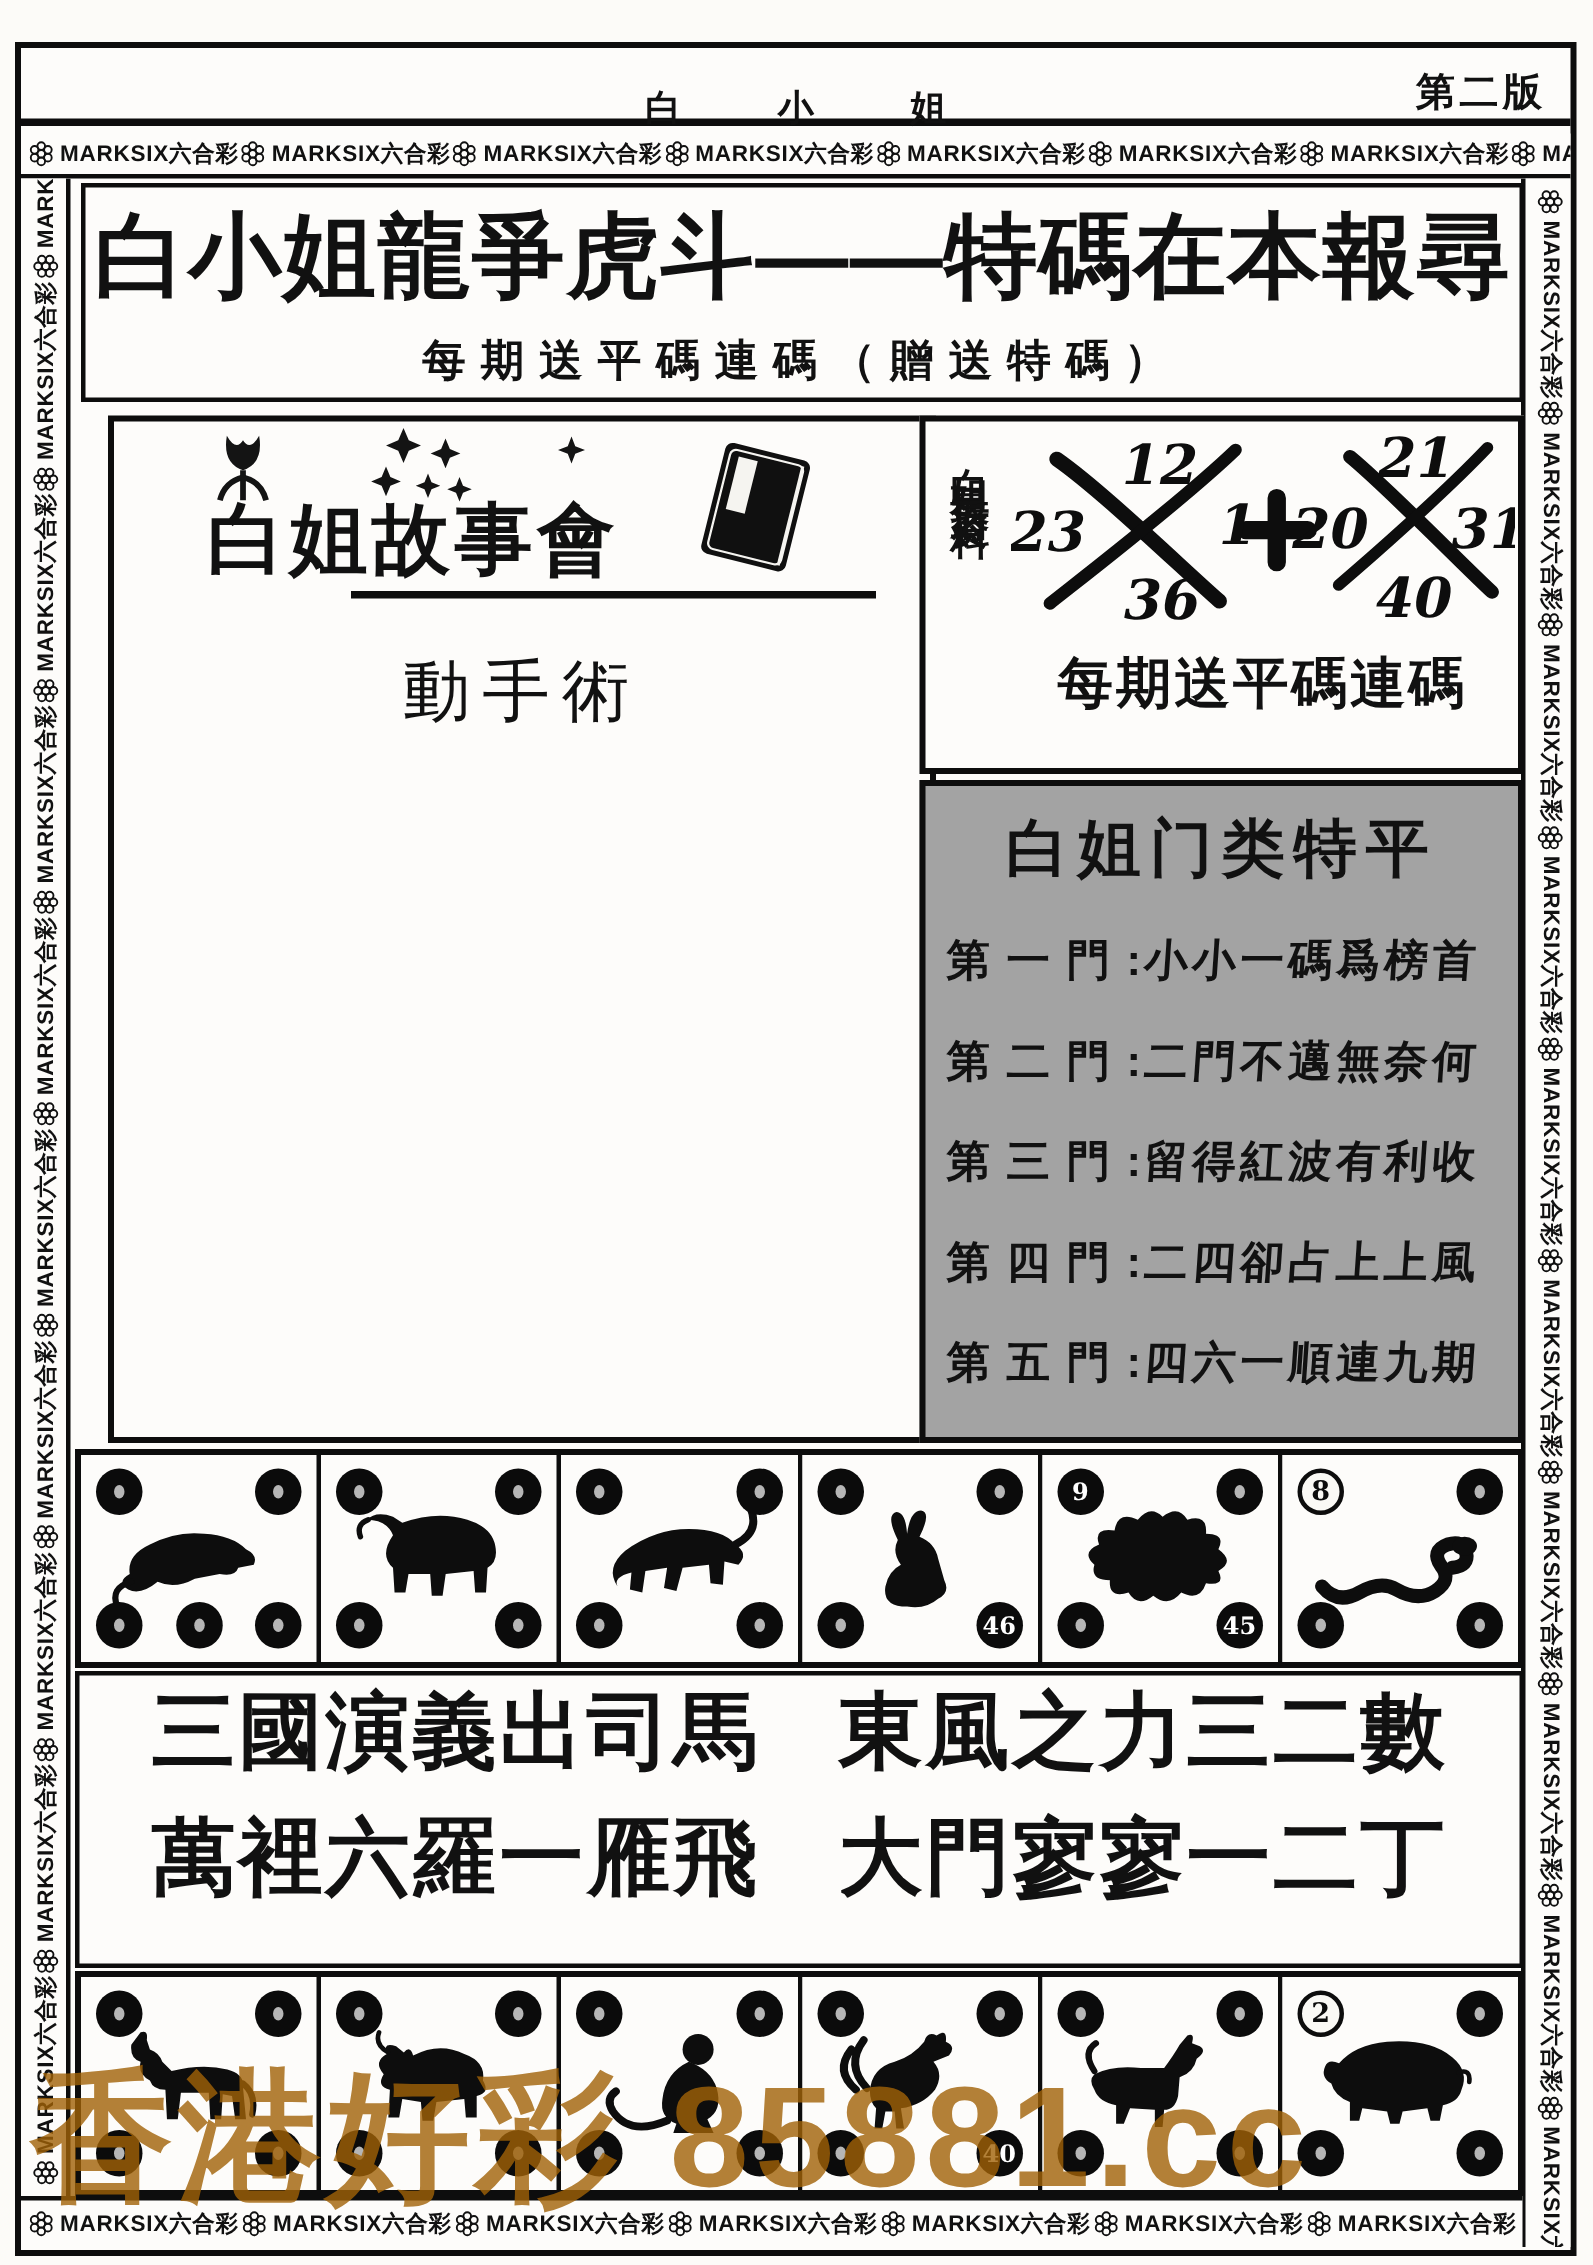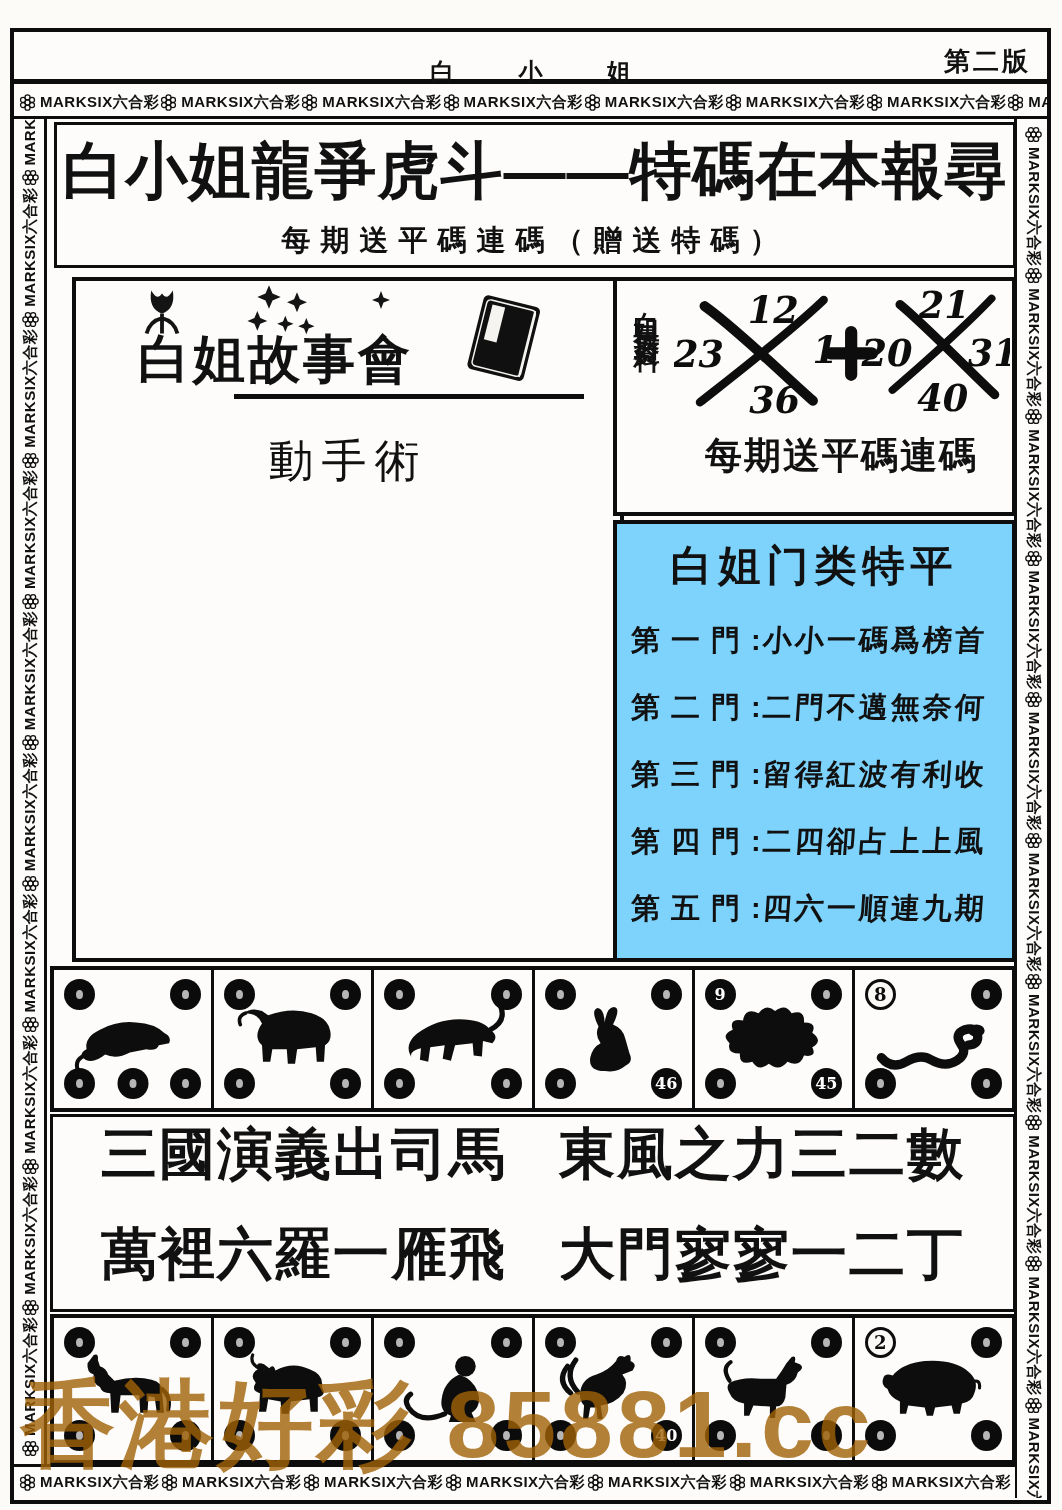--- a/index.html
+++ b/index.html
@@ -52,21 +52,21 @@
   .tips-box{left:613px;top:277px;width:403px;height:239px;border:4px solid #0d0d0d;display:flex;background:#fdfcfa;}
   .v-label{writing-mode:vertical-rl;text-orientation:upright;font-size:26px;font-weight:900;
            letter-spacing:7px;padding:10px 2px 0 8px;line-height:44px;}
   .tips-main{flex:1;display:flex;flex-direction:column;align-items:center;overflow:hidden;}
   .cross-svg{width:336px;height:146px;margin-top:4px;}
   .cross-num text{font-size:48px;font-weight:700;font-style:italic;
                   font-family:"DejaVu Serif","Liberation Serif",serif;fill:#0d0d0d;}
   .slogan{font-size:37px;font-weight:900;letter-spacing:2px;margin-top:0;white-space:nowrap;}
 
   
-  .doors-box{left:613px;top:520px;width:403px;height:442px;border:4px solid #0d0d0d;background:#7dd3fc;}
+  .doors-box{left:613px;top:520px;width:403px;height:442px;border:4px solid #0d0d0d;background:#a3a3a3;}
   .doors-header{text-align:center;margin-top:14px;font-size:42px;font-weight:900;letter-spacing:6px;}
   .door-row{margin:27px 0 0 14px;font-size:29px;white-space:nowrap;}
   .door-prefix{font-weight:700;letter-spacing:11px;font-family:"DejaVu Serif","Liberation Serif",serif;}
   .door-colon{font-weight:700;}
   .door-text{font-family:"DejaVu Serif","Liberation Serif",serif;font-weight:600;letter-spacing:3px;
              display:inline-block;transform:skewX(-4deg);margin-left:2px;}
 
   
   .animal-strip{left:50px;top:966px;width:966px;height:146px;border:4px solid #0d0d0d;display:flex;background:#fdfcfa;}
   #strip2{top:1314px;height:150px;}
@@ -81,21 +81,21 @@
   .coin.light{background:#faf9f5;border:3px solid #0d0d0d;}
   .coin.light .num{color:#0d0d0d;font-size:18px;}
   .pos-tl{left:10px;top:9px;} .pos-tr{right:10px;top:9px;}
   .pos-bl{left:10px;bottom:9px;} .pos-br{right:10px;bottom:9px;justify-content:center;}
   .pos-bm{left:50%;transform:translateX(-50%);bottom:9px;}
 
   
   .verse-box{left:50px;top:1114px;width:966px;height:198px;border:3px solid #0d0d0d;background:#fdfcfa;}
   .verse-line{display:flex;justify-content:center;gap:52px;font-size:56px;font-weight:900;
               letter-spacing:2px;white-space:nowrap;}
-  .verse-line + .verse-line{margin-top:24px;}
+  .verse-line + .verse-line{margin-top:8px;}
 
   
   .watermark{left:20px;top:1362px;font-size:95px;font-weight:900;letter-spacing:4px;opacity:.8;
              z-index:30;white-space:nowrap;font-family:"Liberation Sans",sans-serif;}
 </style>
 </head>
 <body>
 
 <div class="page">
 

